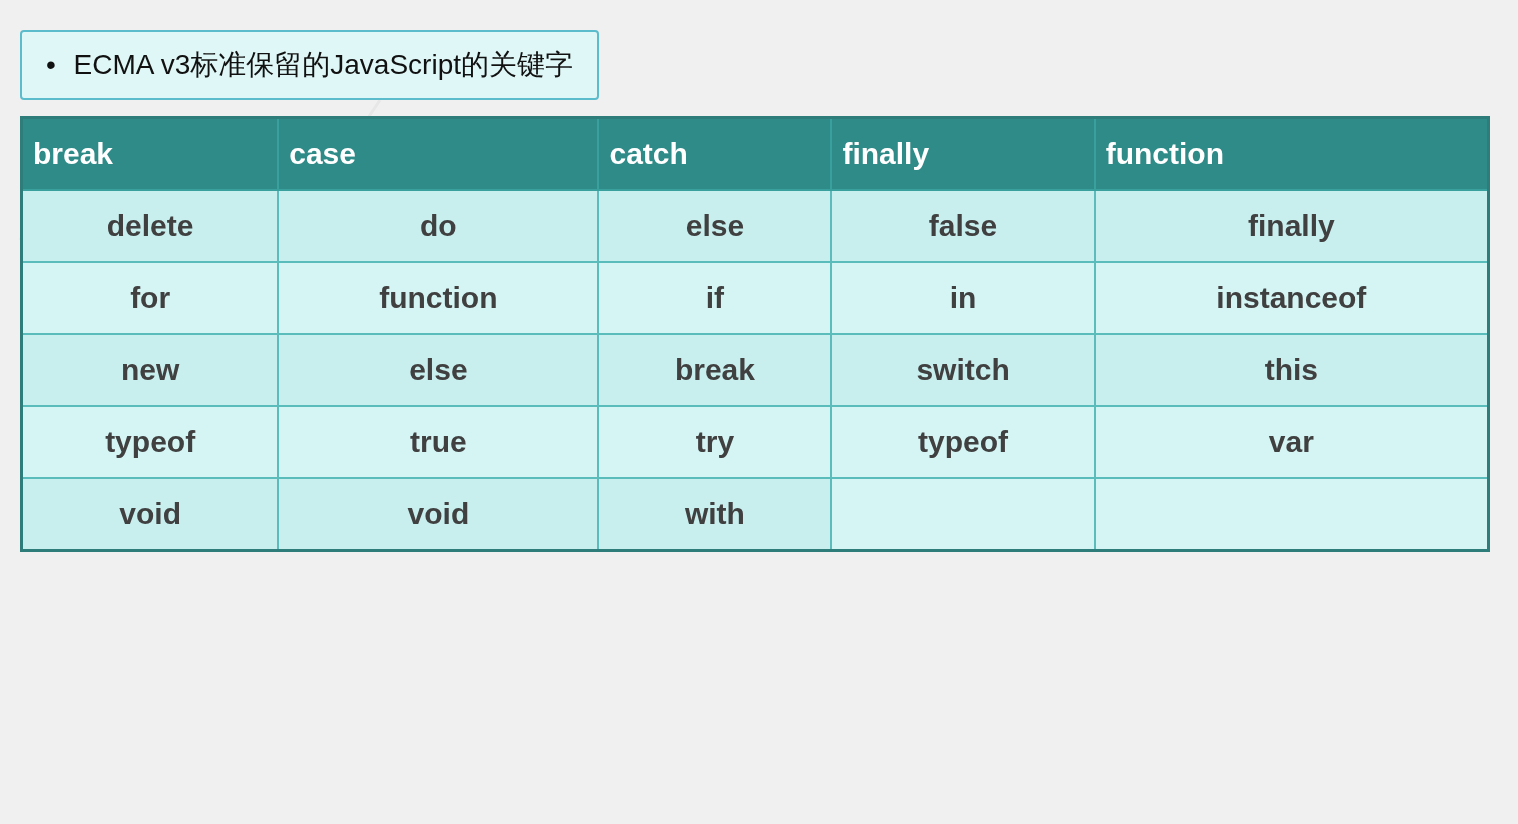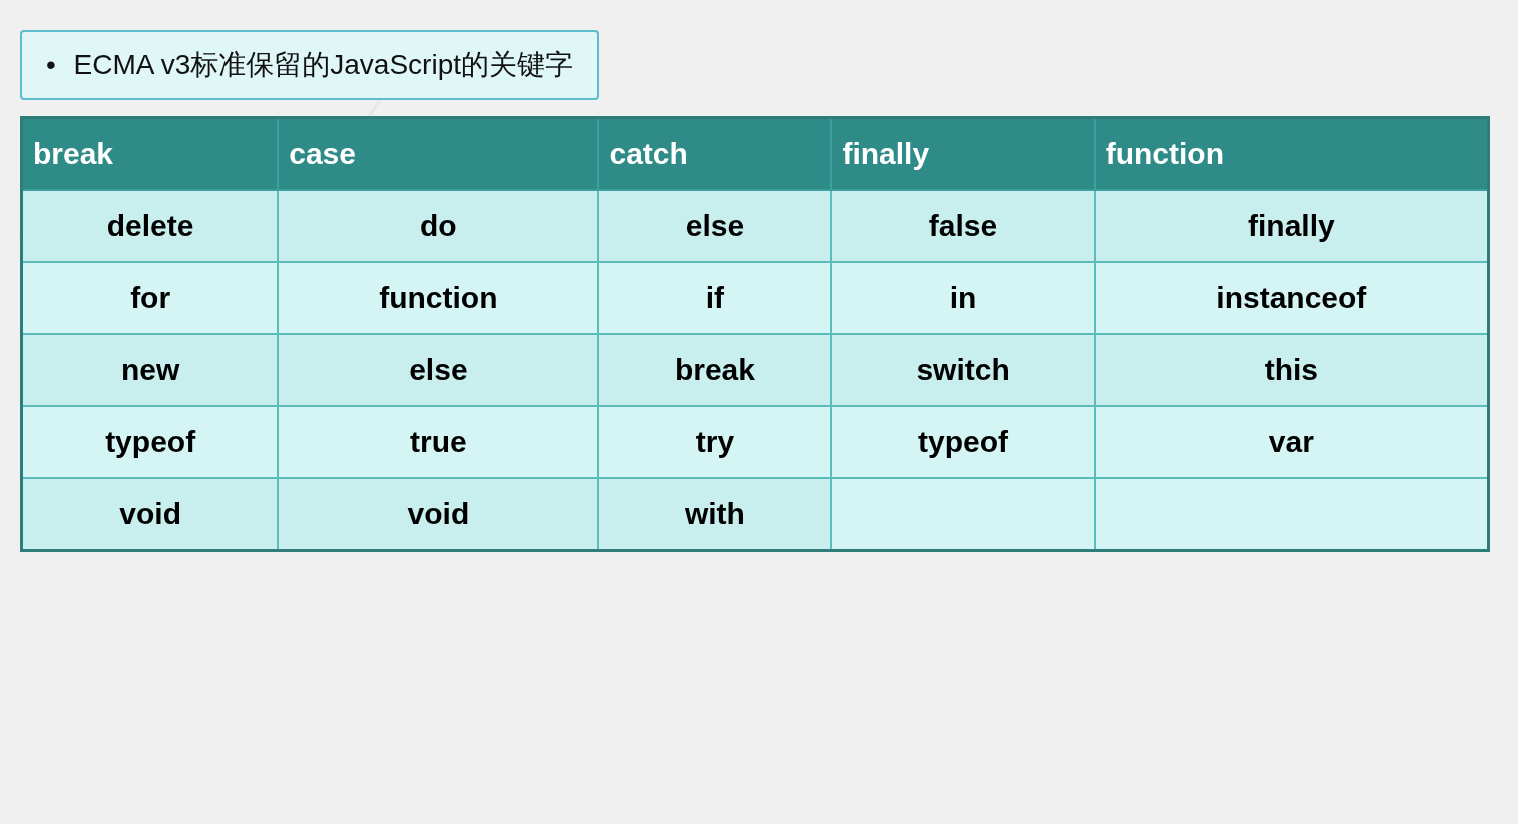--- a/index.html
+++ b/index.html
@@ -92,21 +92,21 @@
     tbody tr:nth-child(odd) {
       background-color: #c8eeee;
     }
 
     tbody td {
       font-size: 30px;
       font-weight: bold;
       text-align: center;
       padding: 18px 10px;
       border: 2px solid #5bbcbc;
-      color: #000000;
+      color: #404040;
     }
 
     tbody td.empty {
       background-color: #d5f5f5;
     }
   </style>
 </head>
 <body>
 
 <div class="bg-watermark">

